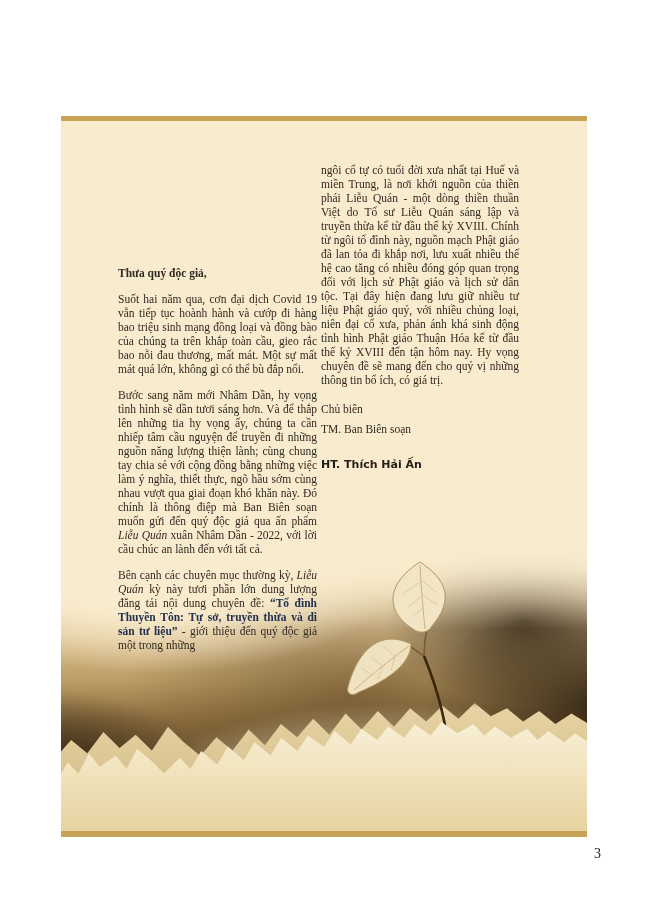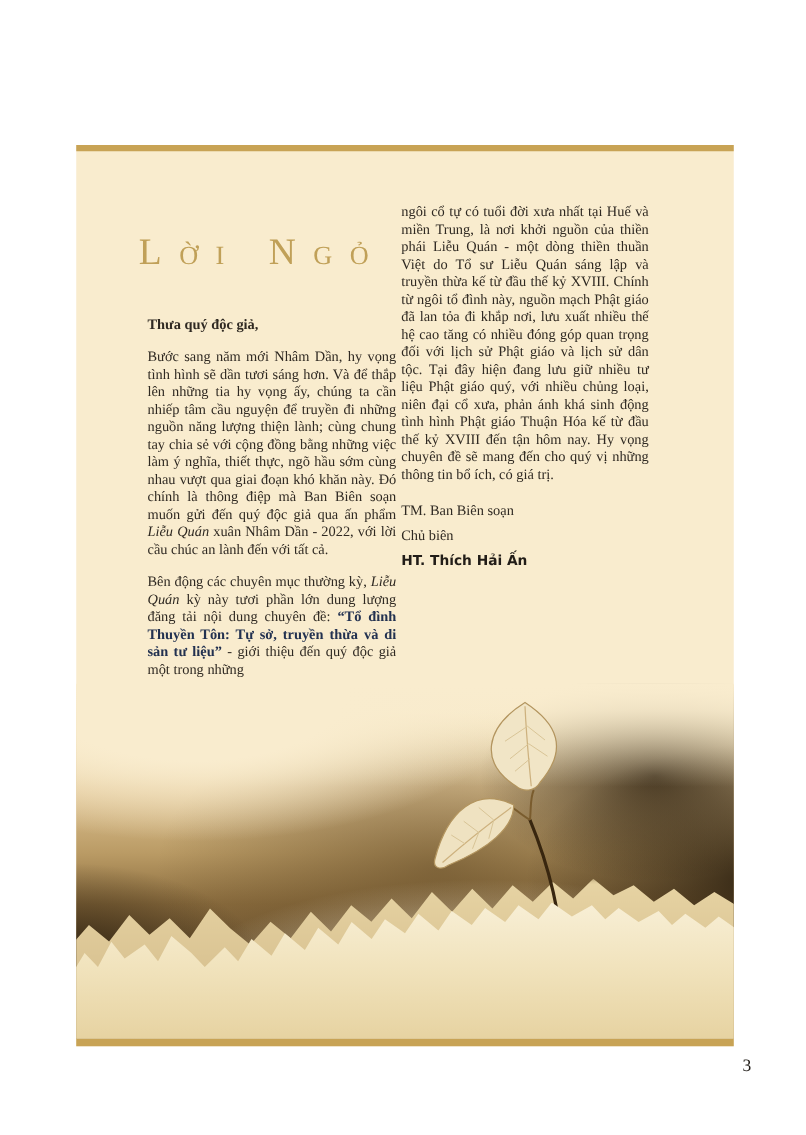--- a/index.html
+++ b/index.html
@@ -26,28 +26,28 @@
     clip-path:polygon(0% 42%,3% 28%,6% 38%,9% 22%,12% 34%,15% 24%,18% 36%,21% 18%,24% 30%,27% 40%,30% 26%,33% 36%,36% 20%,39% 32%,42% 16%,45% 26%,48% 12%,51% 24%,54% 8%,57% 20%,60% 6%,63% 18%,66% 4%,69% 14%,72% 2%,75% 12%,78% 0%,81% 10%,84% 4%,87% 14%,90% 6%,93% 16%,96% 8%,100% 18%,100% 100%,0% 100%);}
   .flowers-front{position:absolute;left:-4px;right:-4px;bottom:-3px;height:112px;filter:blur(0.4px);
     background:linear-gradient(180deg,#f8efd6 0%,#f1e3bd 45%,#e6d2a0 100%);
     clip-path:polygon(0% 52%,2% 36%,4% 46%,6% 28%,8% 40%,11% 30%,13% 42%,15% 24%,18% 36%,20% 46%,23% 32%,25% 42%,27% 26%,30% 38%,32% 22%,35% 34%,37% 18%,40% 30%,42% 14%,45% 26%,47% 12%,50% 22%,52% 8%,55% 20%,57% 6%,60% 16%,62% 4%,65% 14%,67% 2%,70% 12%,72% 0%,75% 10%,78% 2%,80% 12%,82% 4%,85% 14%,88% 6%,90% 16%,92% 8%,95% 18%,97% 10%,100% 20%,100% 100%,0% 100%);}
   .sprout{position:absolute;left:0;top:0;}
   
   .masthead{position:absolute;left:50px;top:64px;margin:0;z-index:2;
     font-variant:small-caps;font-weight:normal;font-size:30px;letter-spacing:14px;color:#c0a058;}
   .col{position:absolute;z-index:2;font-size:11.5px;line-height:14px;text-align:justify;}
   .col p{margin:0 0 12px 0;}
-  .col-left{left:57px;top:132px;width:199px;}
+  .col-left{left:57px;top:145px;width:199px;}
   .col-right{left:260px;top:42px;width:198px;}
   .greeting{font-weight:bold;}
   .italic{font-style:italic;}
   .theme-title{font-weight:bold;color:#223150;}
   .closing{margin-bottom:13px;}
   .sig-line{line-height:20px;}
-  .sig-name{margin-top:3px;font-family:"DejaVu Sans","Liberation Sans",sans-serif;
+  .sig-name{margin-top:19px;font-family:"DejaVu Sans","Liberation Sans",sans-serif;
             font-weight:bold;font-size:11px;color:#221d18;}
   .page-number{position:absolute;left:594px;top:846px;font-size:14px;color:#1f1b16;}
 </style>
 </head>
 <body>
 
 <div class="page">
   <div class="frame">
 
     <div class="photo">
@@ -61,31 +61,31 @@
         <path d="M359,15 C327,35 322,63 352,82 C358,87 367,86 371,79 C394,52 385,32 359,15 Z" fill="#f1e5c6" stroke="#b3955f" stroke-width="1"></path>
         <path d="M359,18 C360,40 362,62 364,82" fill="none" stroke="#cdb17e" stroke-width="1"></path>
         <path d="M361,34 L343,46 M362,48 L347,60 M363,60 L351,70 M361,34 L375,45 M362,48 L377,58" fill="none" stroke="#d8c496" stroke-width="0.8"></path>
         <path d="M350,97 C320,82 297,102 287,140 C285,147 291,150 298,145 C330,132 350,115 350,97 Z" fill="#efe2c1" stroke="#b3955f" stroke-width="1"></path>
         <path d="M348,99 C330,112 310,128 293,143" fill="none" stroke="#cdb17e" stroke-width="1"></path>
         <path d="M334,109 L322,99 M322,119 L310,110 M311,128 L300,121 M334,109 L330,124 M322,119 L317,132" fill="none" stroke="#d8c496" stroke-width="0.8"></path>
       </svg>
       <div class="flowers-front"></div>
     </div>
 
-    <h1 class="masthead">Lời Ngỏ</h1>
 
     <div class="col col-left">
       <p class="greeting">Thưa quý độc giả,</p>
+      <p>Suốt hai năm qua, cơn đại dịch Covid 19 vẫn tiếp tục hoành hành và cướp đi hàng bao triệu sinh mạng đồng loại và đồng bào của chúng ta trên khắp toàn cầu, gieo rắc bao nỗi đau thương, mất mát. Một sự mất mát quá lớn, không gì có thể bù đắp nổi.</p>
       <p><span>Bước sang năm mới Nhâm Dần, hy vọng tình hình sẽ dần tươi sáng hơn. Và để thắp lên những tia hy vọng ấy, chúng ta cần nhiếp tâm cầu nguyện để truyền đi những nguồn năng lượng thiện lành; cùng chung tay chia sẻ với cộng đồng bằng những việc làm ý nghĩa, thiết thực, ngõ hầu sớm cùng nhau vượt qua giai đoạn khó khăn này. Đó chính là thông điệp mà Ban Biên soạn muốn gửi đến quý độc giả qua ấn phẩm </span><span class="italic">Liễu Quán</span><span> xuân Nhâm Dần - 2022, với lời cầu chúc an lành đến với tất cả.</span></p>
-      <p><span>Bên động các chuyên mục thường kỳ, </span><span class="italic">Liễu Quán</span><span> kỳ này tươi phần lớn dung lượng đăng tải nội dung chuyên đề: </span><span class="theme-title">“Tổ đình Thuyền Tôn: Tự sở, truyền thừa và di sản tư liệu”</span><span> - giới thiệu đến quý độc giả một trong những</span></p>
+      <p><span>Bên cạnh các chuyên mục thường kỳ, </span><span class="italic">Liễu Quán</span><span> kỳ này tươi phần lớn dung lượng đăng tải nội dung chuyên đề: </span><span class="theme-title">“Tổ đình Thuyền Tôn: Tự sở, truyền thừa và di sản tư liệu”</span><span> - giới thiệu đến quý độc giả một trong những</span></p>
     </div>
 
     <div class="col col-right">
       <p>ngôi cổ tự có tuổi đời xưa nhất tại Huế và miền Trung, là nơi khởi nguồn của thiền phái Liễu Quán - một dòng thiền thuần Việt do Tổ sư Liễu Quán sáng lập và truyền thừa kế từ đầu thế kỷ XVIII. Chính từ ngôi tổ đình này, nguồn mạch Phật giáo đã lan tỏa đi khắp nơi, lưu xuất nhiều thế hệ cao tăng có nhiều đóng góp quan trọng đối với lịch sử Phật giáo và lịch sử dân tộc. Tại đây hiện đang lưu giữ nhiều tư liệu Phật giáo quý, với nhiều chủng loại, niên đại cổ xưa, phản ánh khá sinh động tình hình Phật giáo Thuận Hóa kế từ đầu thế kỷ XVIII đến tận hôm nay. Hy vọng chuyên đề sẽ mang đến cho quý vị những thông tin bổ ích, có giá trị.</p>
+      <div class="sig-line">Chủ biên</div>
       <div class="sig-line">TM. Ban Biên soạn</div>
-      <div class="sig-line">Chủ biên</div>
       <div class="sig-name">HT. Thích Hải Ấn</div>
     </div>
 
   </div>
 
   <div class="page-number">3</div>
 </div>
 
 </body></html>

